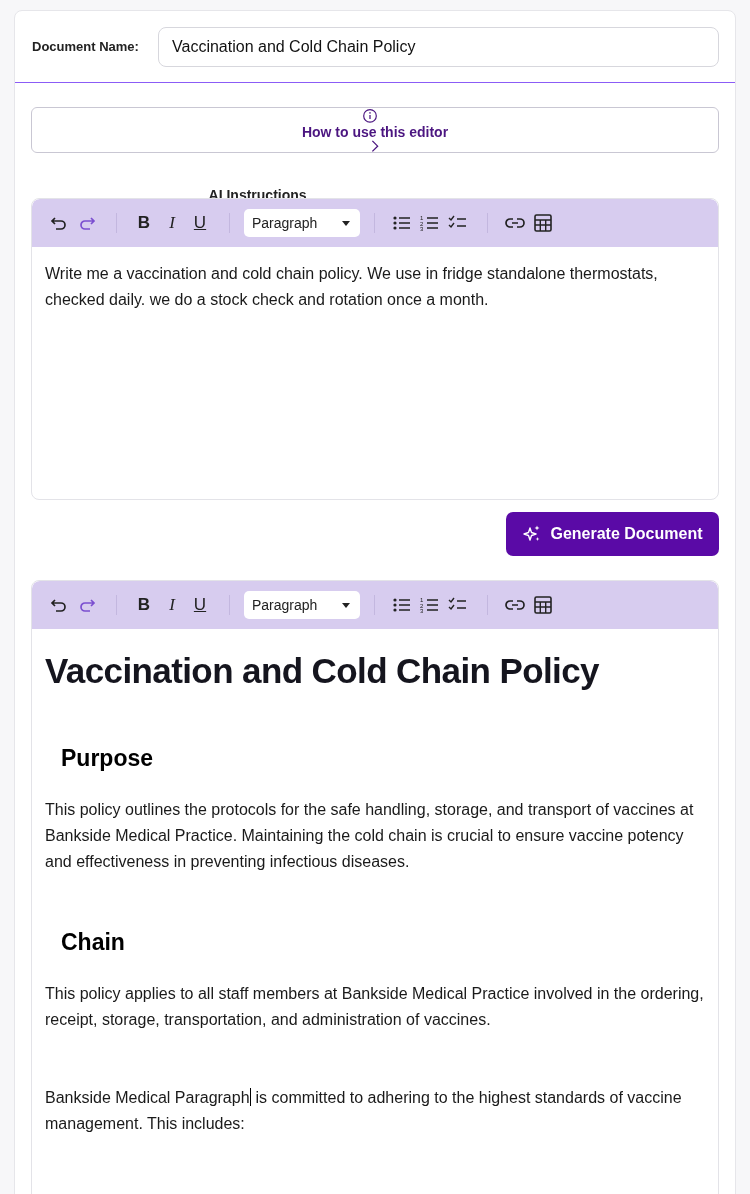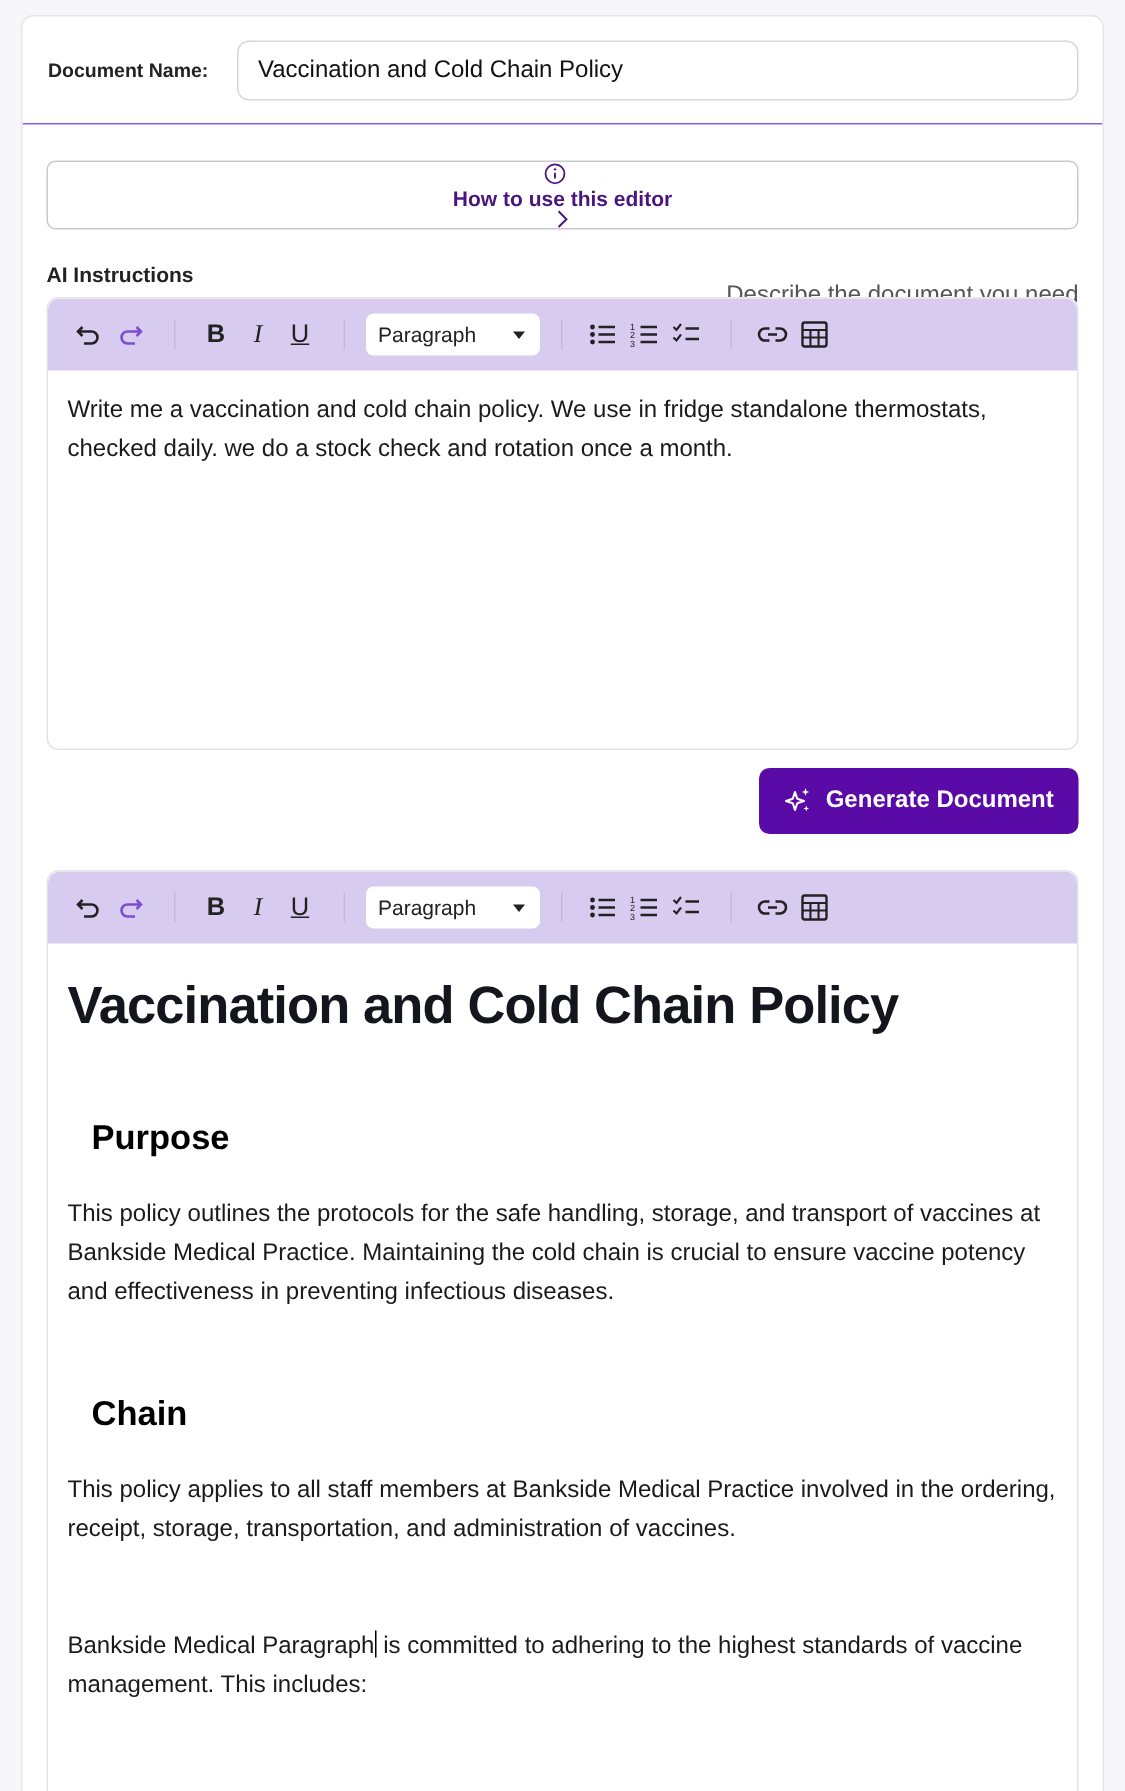--- a/index.html
+++ b/index.html
@@ -39,22 +39,22 @@
     width: 688px; height: 46px;
     border: 1px solid #c9c7d3; border-radius: 6px;
     display: flex; align-items: center; padding: 0 14px;
     cursor: pointer;
     flex-direction: column;
   }
   .help .info-icon { width: 18px; height: 18px; margin-right: 10px; }
   .help .help-label { font-size: 14px; color: #4b1580; font-weight: 600; flex: 1; }
   .help .chev { width: 14px; height: 14px; }
   .ai-row {
-    position: absolute; left: 16px; top: 148px; width: 688px;
-    display: flex; justify-content: space-between; align-items: center;
+    position: absolute; left: 16px; top: 160px; width: 688px;
+    display: flex; justify-content: center; align-items: center;
   }
   .ai-label { font-size: 14px; font-weight: 600; color: #222; }
   .ai-hint { font-size: 16px; color: #555; margin-top: 29px; }
   .editor {
     position: absolute; left: 16px; width: 688px;
     border: 1px solid #e3e3e8; border-radius: 8px; background: #fff;
     overflow: hidden;
   }
   .toolbar {
     height: 48px; background: #d7ccef;

